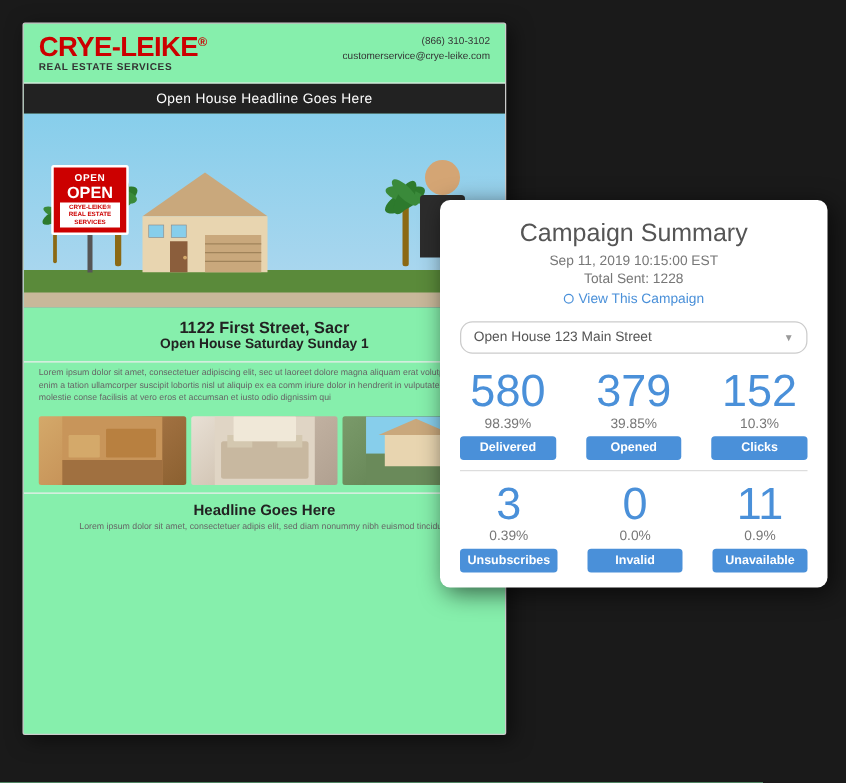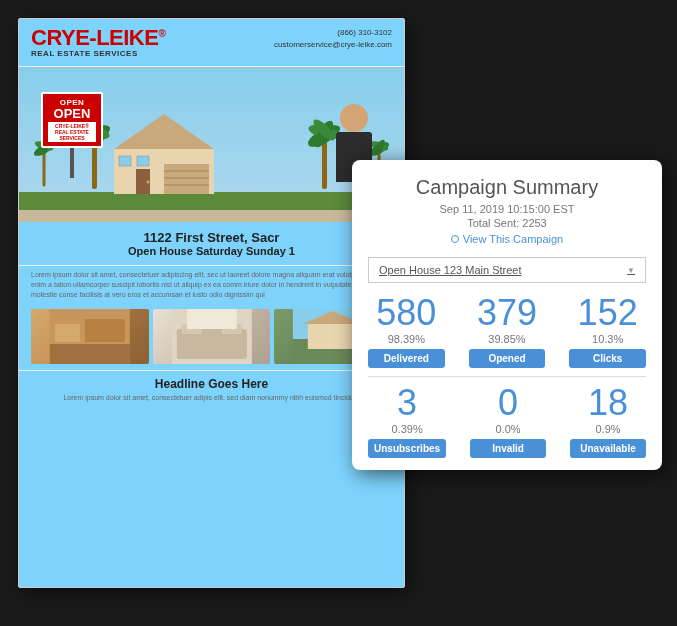--- a/index.html
+++ b/index.html
@@ -12,21 +12,21 @@
       font-family: Arial, sans-serif;
     }
 
     
     .email-card {
       position: absolute;
       top: 18px;
       left: 18px;
       width: 387px;
       height: 570px;
-      background: #7dd3fc;
+      background: #86efac;
       border: 1px solid #ccc;
       box-shadow: 4px 4px 16px rgba(0,0,0,0.5);
       overflow: hidden;
       border-radius: 2px;
     }
 
     .email-header {
       padding: 8px 12px;
       display: flex;
       justify-content: space-between;
@@ -83,21 +83,21 @@
     .hero-sky {
       position: absolute;
       top: 0; left: 0; right: 0; bottom: 0;
       background: linear-gradient(180deg, #87ceeb 0%, #b0d8ef 100%);
     }
 
     
     .open-house-sign {
       position: absolute;
       left: 22px;
-      bottom: 44px;
+      bottom: 28px;
       width: 62px;
       margin-top: 28px;
     }
     .sign-post {
       width: 4px;
       height: 30px;
       background: #555;
       margin: 0 auto;
     }
     .sign-board {
@@ -286,30 +286,29 @@
       margin-bottom: 12px;
       display: flex;
       align-items: center;
       justify-content: center;
       gap: 4px;
     }
 
     .campaign-dropdown {
       background: #fff;
       border: 1px solid #ccc;
-      border-radius: 0;
+      border-radius: 10px;
       padding: 6px 10px;
       font-size: 11px;
       color: #555;
       display: flex;
       justify-content: space-between;
       align-items: center;
       margin-bottom: 12px;
       cursor: pointer;
-      text-decoration: underline;
     }
 
     .stats-grid {
       display: grid;
       grid-template-columns: 1fr 1fr 1fr;
       gap: 24px;
     }
 
     .stat-cell {
       text-align: center;
@@ -357,20 +356,21 @@
         <span>CRYE-LEIKE</span><sup>®</sup>
       </div>
       <div class="brand-sub">REAL ESTATE SERVICES</div>
     </div>
     <div class="email-contact">
       <div>(866) 310-3102</div>
       <div>customerservice@crye-leike.com</div>
     </div>
   </div>
 
+  <div class="email-headline-bar">Open House Headline Goes Here</div>
 
   <div class="email-hero">
     <div class="hero-sky"></div>
 
     <div class="hero-ground"></div>
     <div class="hero-sidewalk"></div>
 
     <svg style="position:absolute;left:55px;bottom:28px;width:40px;height:90px;" viewBox="0 0 40 90">
       <rect x="18" y="30" width="5" height="55" fill="#8B6914" rx="2"></rect>
       <ellipse cx="20" cy="32" rx="18" ry="7" fill="#2d7a2d" transform="rotate(-30 20 32)"></ellipse>
@@ -474,21 +474,21 @@
   <div class="email-footer-section">
     <div class="footer-headline">Headline Goes Here</div>
     <div class="footer-text">Lorem ipsum dolor sit amet, consectetuer adipis elit, sed diam nonummy nibh euismod tincidunt</div>
   </div>
 </div>
 
 <div class="campaign-panel">
 
   <div class="campaign-title">Campaign Summary</div>
   <div class="campaign-date">Sep 11, 2019 10:15:00 EST</div>
-  <div class="campaign-total">Total Sent: 2253</div>
+  <div class="campaign-total">Total Sent: 1228</div>
 
   <div class="campaign-link">
     <span style="display:inline-block;width:8px;height:8px;border:1.5px solid #4a90d9;border-radius:50%;"></span>
     <span style="cursor:pointer;">View This Campaign</span>
   </div>
 
   <div class="campaign-dropdown">
     <span>Open House 123 Main Street</span>
     <span style="font-size:8px;color:#999;">▼</span>
   </div>
@@ -518,19 +518,19 @@
       <div class="stat-number">3</div>
       <div class="stat-percent">0.39%</div>
       <div class="stat-label-btn">Unsubscribes</div>
     </div>
     <div class="stat-cell">
       <div class="stat-number">0</div>
       <div class="stat-percent">0.0%</div>
       <div class="stat-label-btn">Invalid</div>
     </div>
     <div class="stat-cell">
-      <div class="stat-number">18</div>
+      <div class="stat-number">11</div>
       <div class="stat-percent">0.9%</div>
       <div class="stat-label-btn">Unavailable</div>
     </div>
   </div>
 
 </div>
 
 </body></html>

